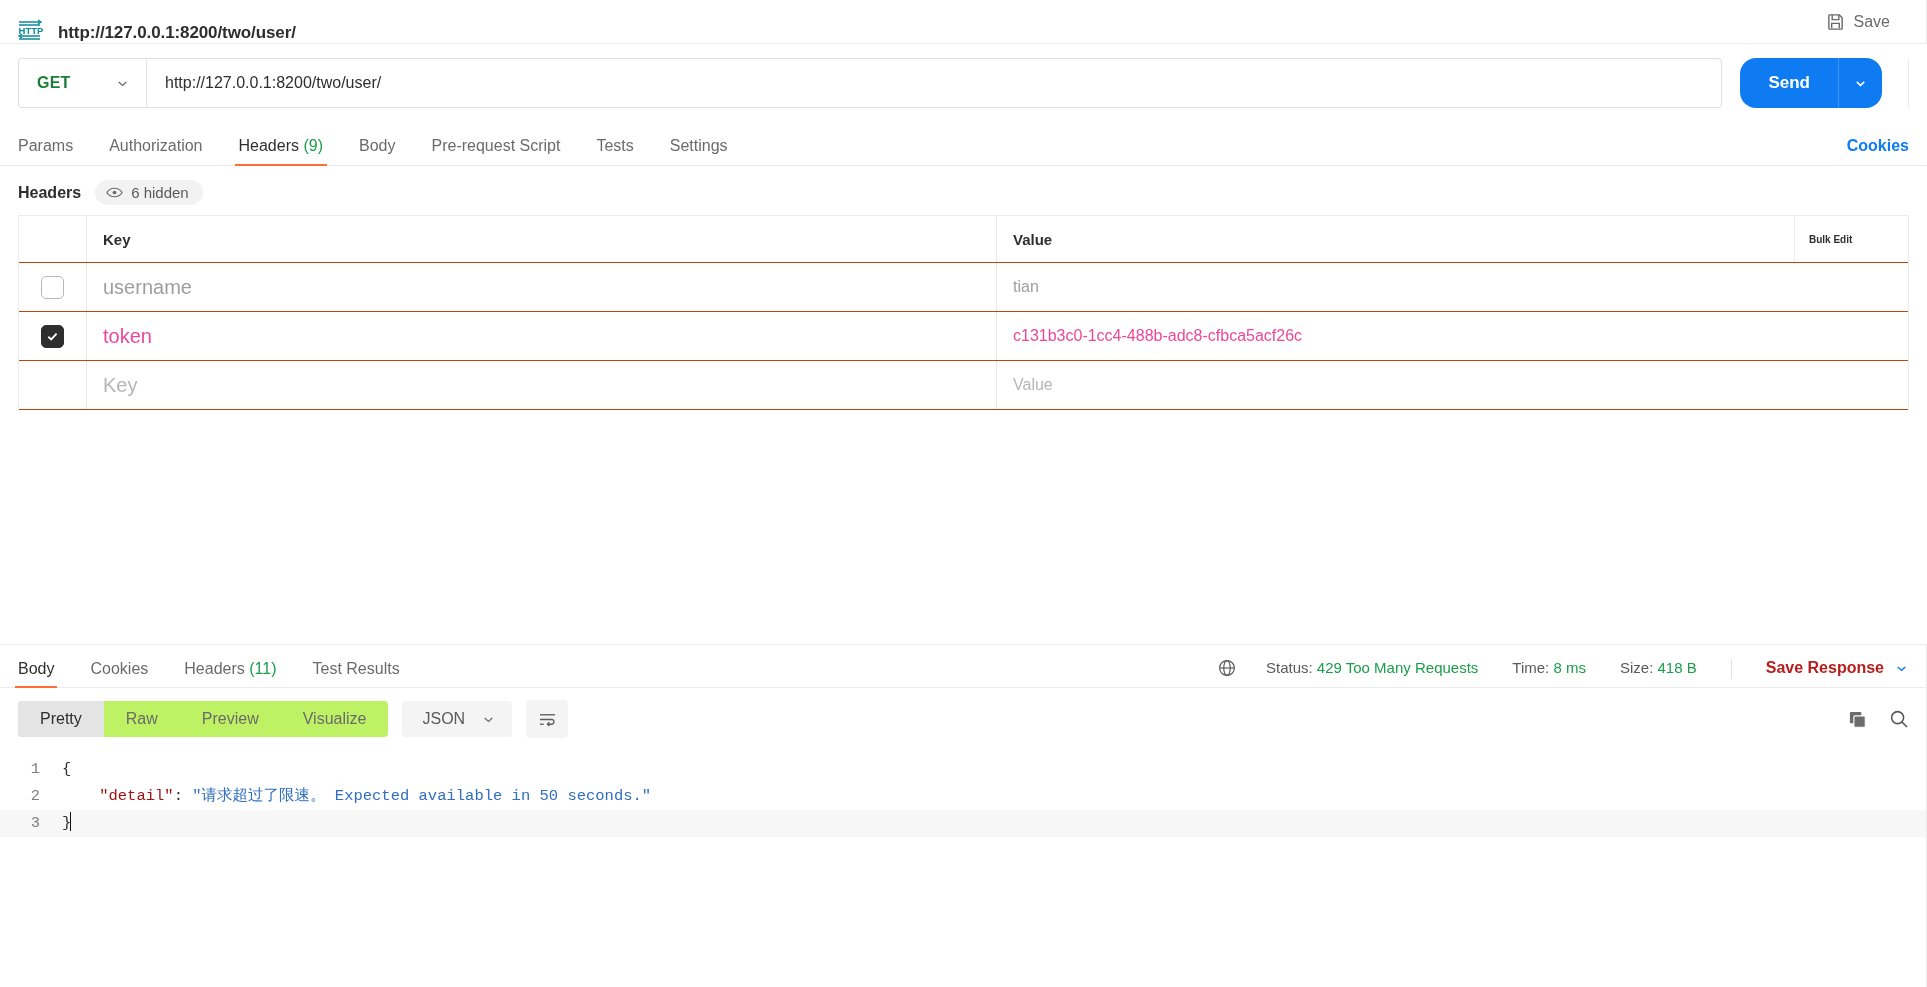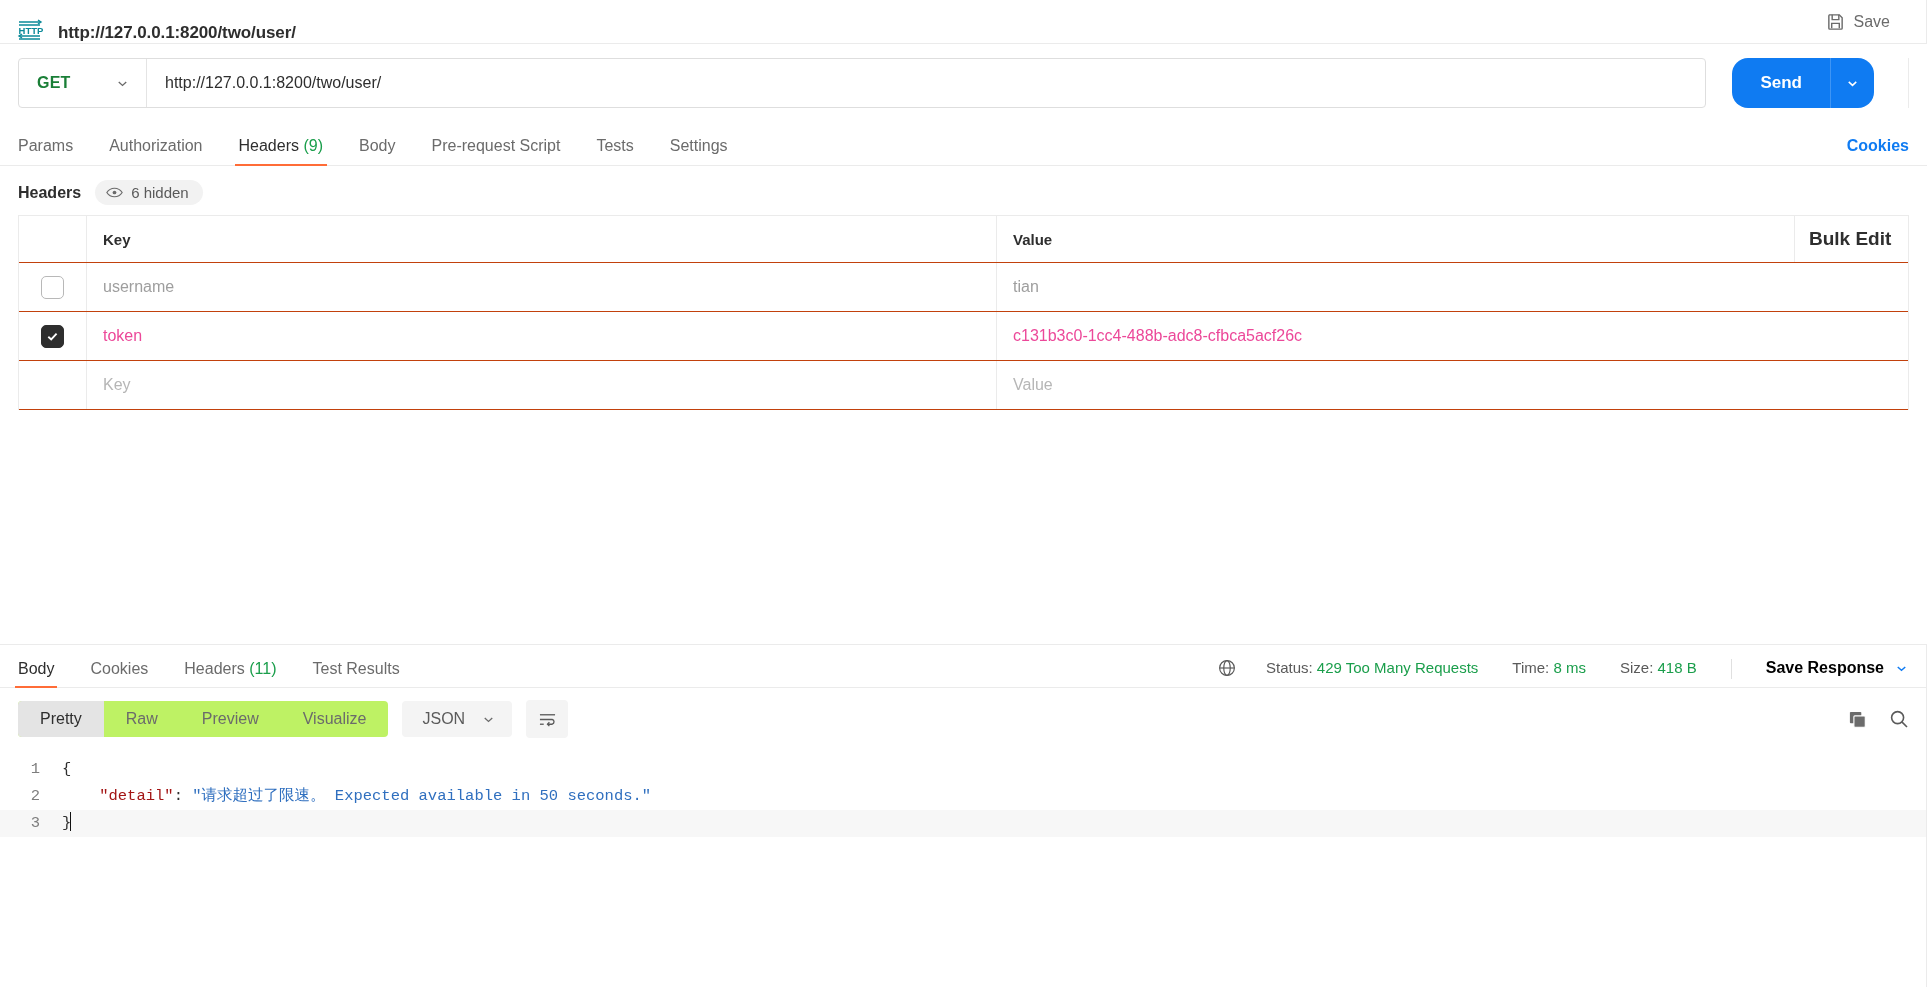--- a/index.html
+++ b/index.html
@@ -35,21 +35,21 @@
   }
   .save-btn .lbl { font-size: 16px; color: #6b6b6b; }
   .topbar-divider {
     width: 1px; height: 100%; background: #ebebeb; margin-left: 22px;
   }
 
   
   .reqbar {
     display: flex; align-items: center;
     padding: 14px 18px 16px 18px;
-    gap: 16px;
+    gap: 8px;
   }
   .url-wrap {
     flex: 1;
     display: flex; align-items: stretch;
     height: 50px;
     border: 1px solid #dedede;
     border-radius: 4px;
     background: #fff;
     overflow: hidden;
   }
@@ -125,33 +125,33 @@
   .tbl { margin: 0 18px; border: 1px solid #ebebeb; border-bottom: none; }
   .trow { display: flex; border-bottom: 1px solid #c2410c; min-height: 49px; justify-content: center; }
   .trow:last-child { }
   .c-check {
     width: 68px; flex: none; display: flex; align-items: center; justify-content: center;
     border-right: 1px solid #ebebeb;
   }
   .c-key {
     flex: 0 0 910px; display: flex; align-items: center;
     padding: 0 16px; border-right: 1px solid #ebebeb;
-    font-size: 16px;
+    font-size: 20px;
   }
   .c-val {
     flex: 1; display: flex; align-items: center;
     padding: 0 16px; font-size: 16px;
   }
   .c-bulk {
     width: 114px; flex: none; display: flex; align-items: center;
     padding-left: 14px; border-left: 1px solid #ebebeb;
   }
   .hdrrow { height: 47px; min-height: 47px; }
   .hdrrow .c-key, .hdrrow .c-val { font-weight: bold; color: #2e2e2e; font-size: 15px; }
-  .bulk-edit { font-size: 19px; font-weight: bold; color: #2e2e2e; cursor: pointer; }
+  .bulk-edit { font-size: 10px; font-weight: bold; color: #2e2e2e; cursor: pointer; }
   .cell-text.muted { color: #9e9e9e; }
   .cell-text.active { color: #ec4899; }
   .cell-text.placeholder { color: #b6b6b6; }
   .cb {
     width: 23px; height: 23px; border: 1px solid #b8b8b8; border-radius: 5px;
     background: #fff; cursor: pointer; display: flex; align-items: center; justify-content: center;
   }
   .cb.checked { background: #2e2e2e; border-color: #2e2e2e; }
 
   
@@ -179,21 +179,21 @@
   .status-wrap {
     margin-left: auto; display: flex; align-items: flex-start; gap: 16px;
     padding-bottom: 8px; font-size: 15px; color: #5a5a5a;
   }
   .status-wrap .globe { margin-right: 14px; display: flex; }
   .stat-item { margin-right: 18px; white-space: nowrap; }
   .stat-item .val { color: #1a9e4b; }
   .vert-sep { width: 1px; height: 20px; background: #e0e0e0; margin: 0 18px 0 0; }
   .save-response {
     display: flex; align-items: center; gap: 10px;
-    font-size: 16px; font-weight: bold; color: #000000; cursor: pointer;
+    font-size: 16px; font-weight: bold; color: #b91c1c; cursor: pointer;
   }
 
   
   .bodybar {
     display: flex; align-items: center; gap: 14px;
     padding: 12px 18px 10px 18px;
   }
   .segctl { display: flex; background: #bef264; border-radius: 4px; overflow: hidden; }
   .seg {
     padding: 9px 22px; font-size: 16px; color: #6b6b6b; cursor: pointer;

